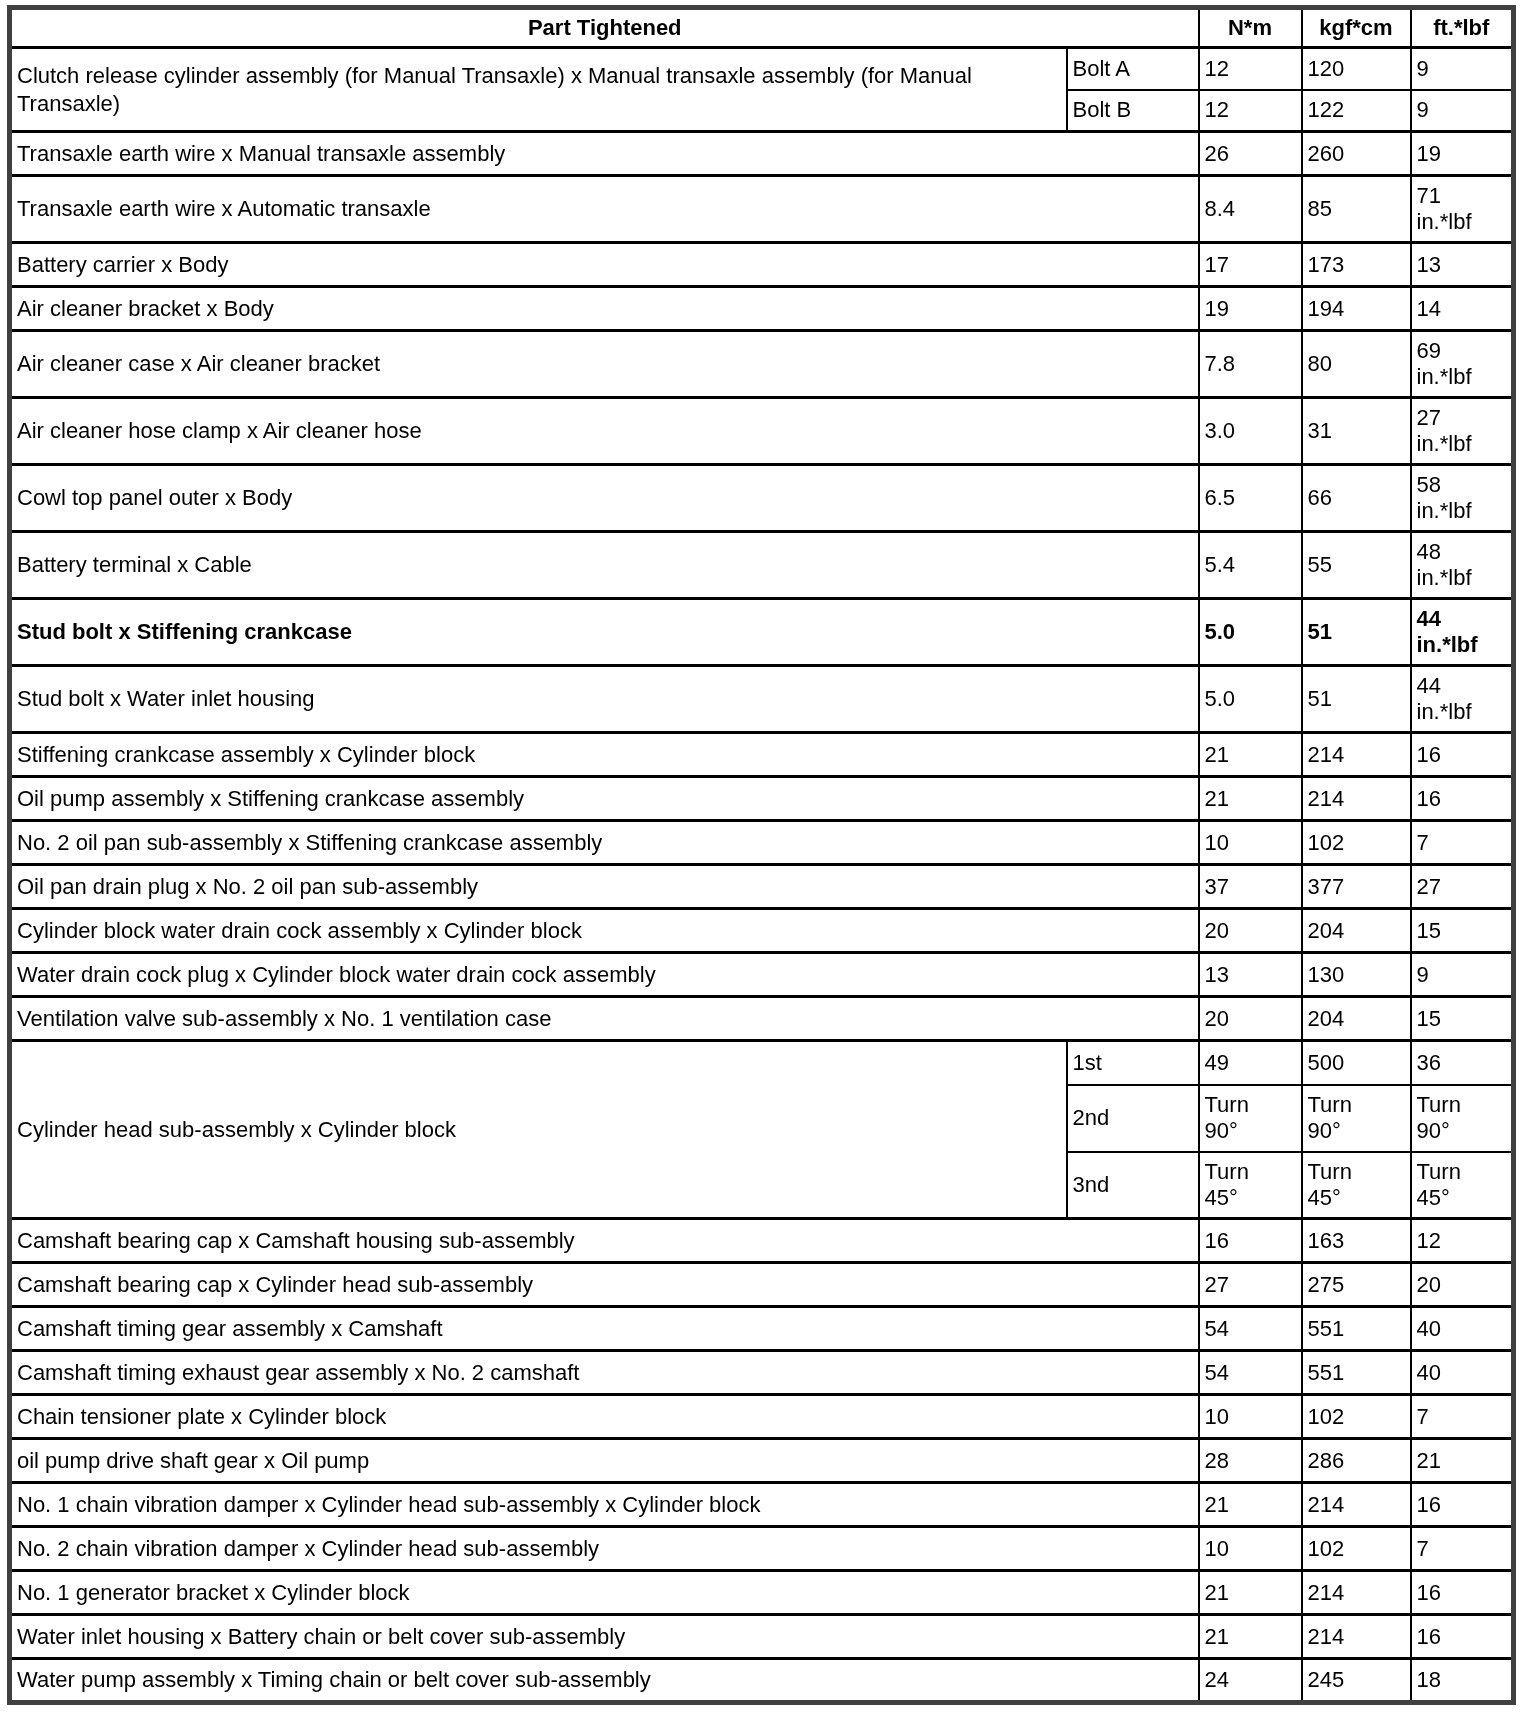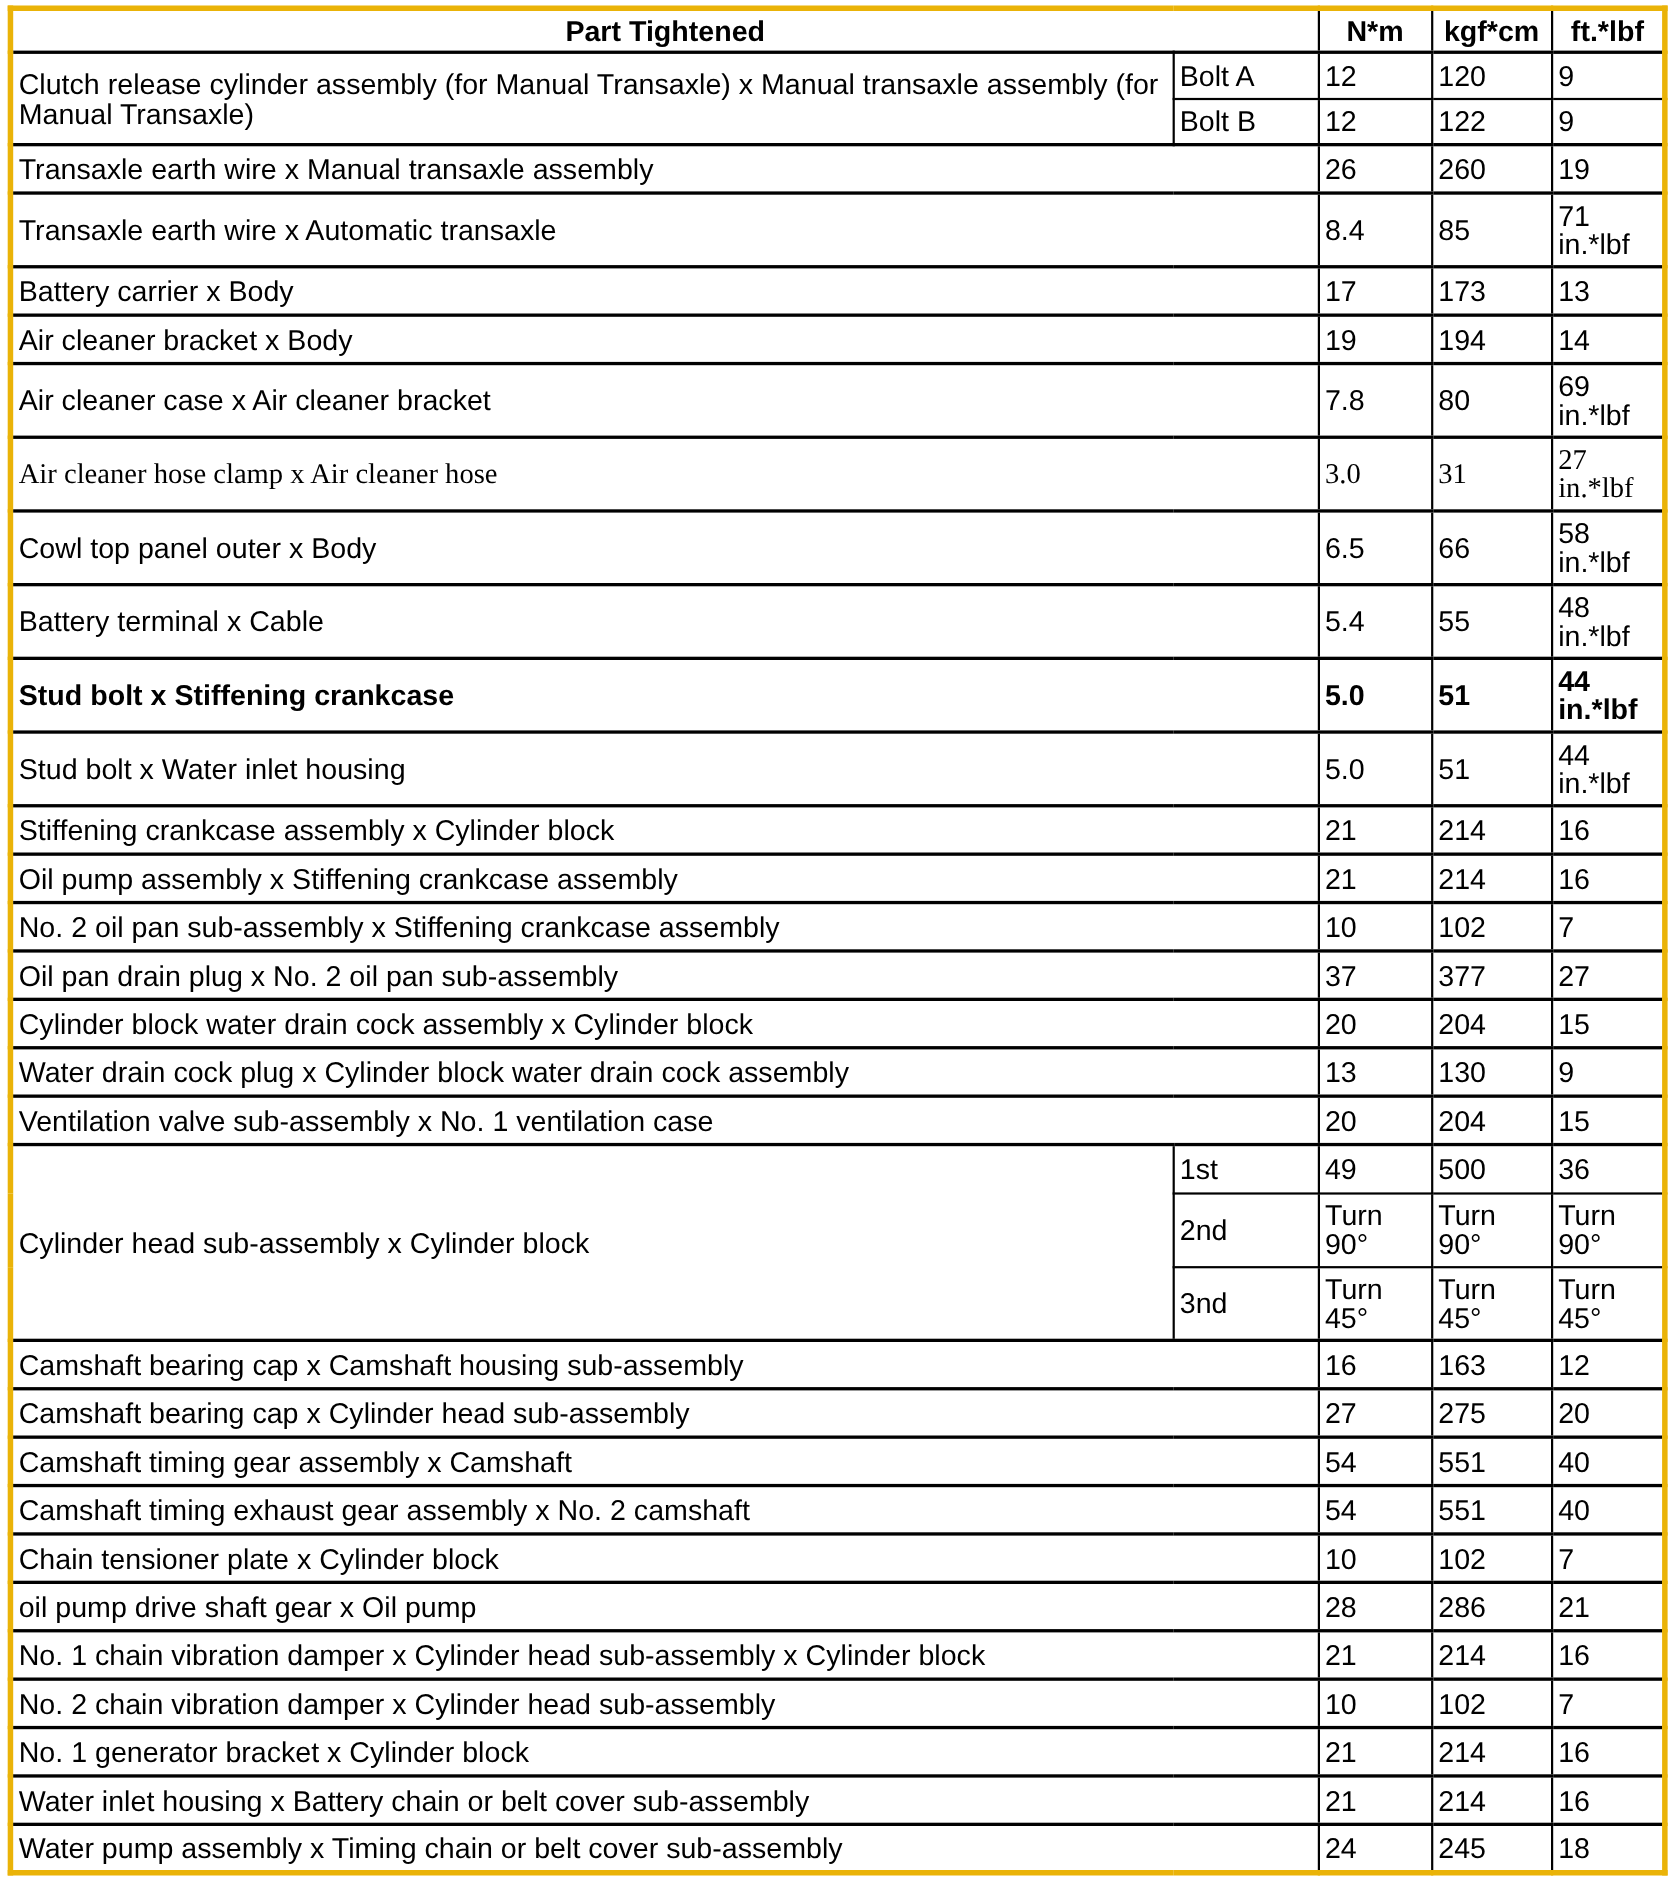--- a/index.html
+++ b/index.html
@@ -14,22 +14,22 @@
     color: #000000;
   }
   .page {
     box-sizing: border-box;
     padding: 5px 7px;
   }
   table.spec {
     border-collapse: collapse;
     table-layout: fixed;
     width: 1506px;
-    border: 5px solid #eab308;
-    font-size: 26px;
+    border: 5px solid #404040;
+    font-size: 22px;
   }
   th, td {
     border: 2px solid #000000;
     padding: 1px 5px;
     vertical-align: middle;
     text-align: left;
     overflow: hidden;
     box-sizing: border-box;
   }
   thead th {
@@ -111,21 +111,21 @@
           <td class="val">194</td>
           <td class="val">14</td>
         </tr>
         <tr class="group-start" style="height: 67px;">
           <td class="part" colspan="2">Air cleaner case x Air cleaner bracket</td>
           <td class="val">7.8</td>
           <td class="val">80</td>
           <td class="val">69
 in.*lbf</td>
         </tr>
-        <tr class="group-start" style="height: 67px; font-family: Liberation Serif, serif;">
+        <tr class="group-start" style="height: 67px;">
           <td class="part" colspan="2">Air cleaner hose clamp x Air cleaner hose</td>
           <td class="val">3.0</td>
           <td class="val">31</td>
           <td class="val">27
 in.*lbf</td>
         </tr>
         <tr class="group-start" style="height: 67px;">
           <td class="part" colspan="2">Cowl top panel outer x Body</td>
           <td class="val">6.5</td>
           <td class="val">66</td>

